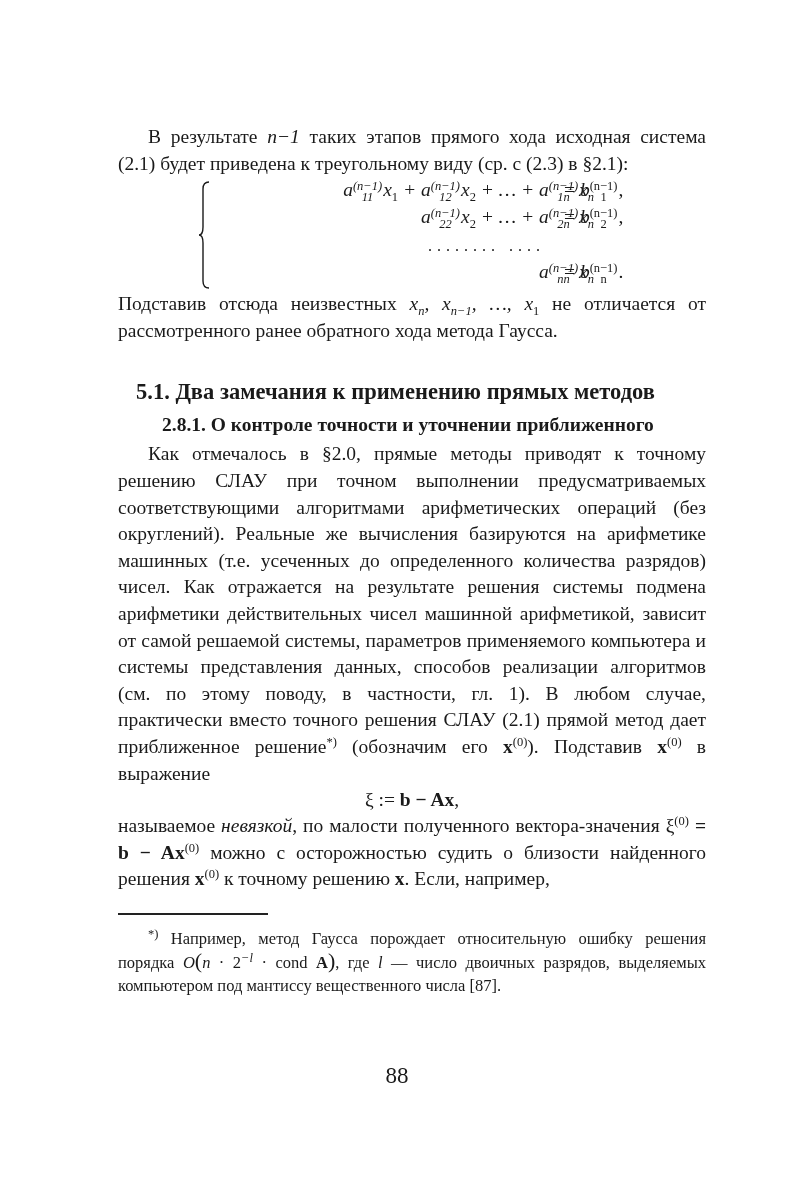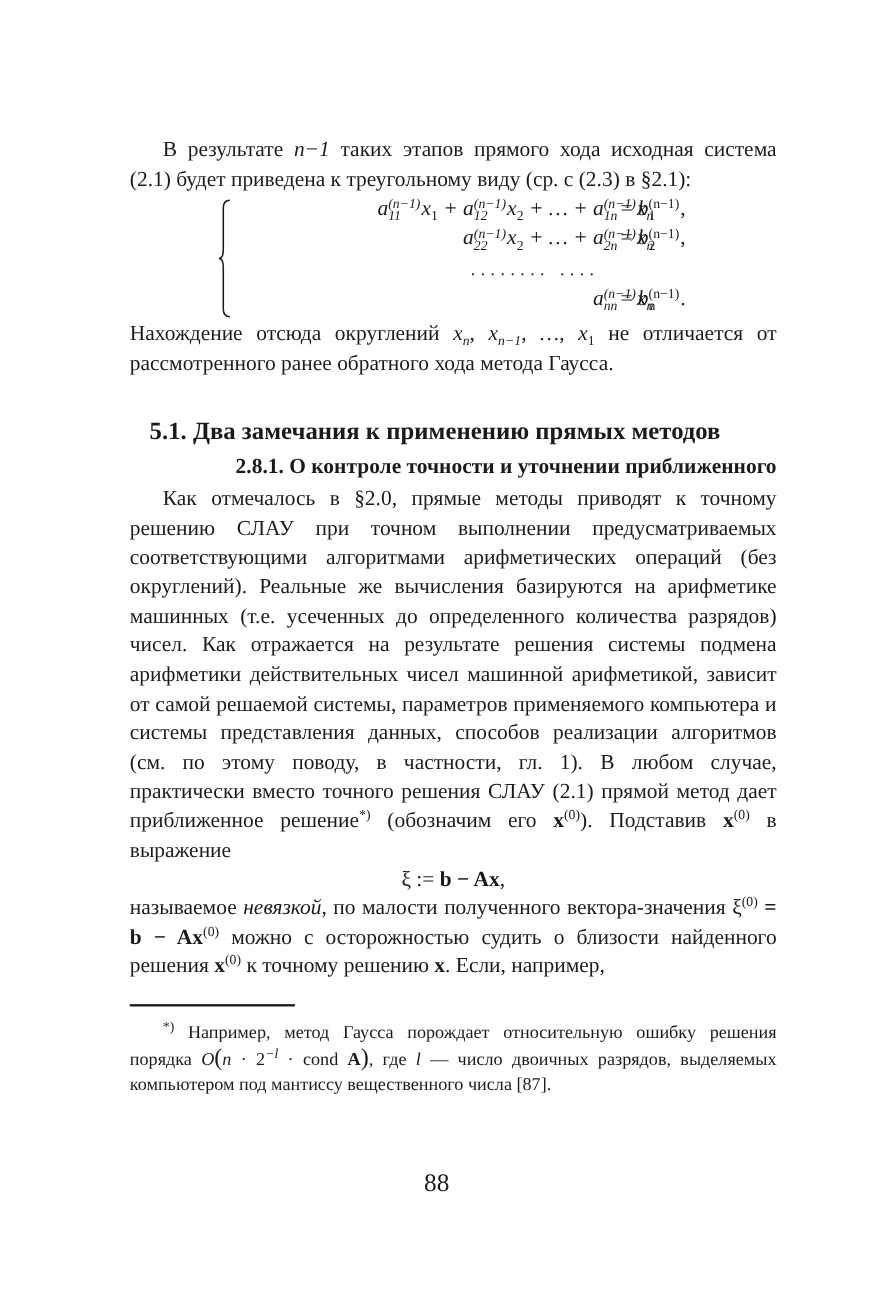--- a/index.html
+++ b/index.html
@@ -9,25 +9,25 @@
   .p { font-size:19.5px; line-height:26.6px; text-align:justify; margin:0; }
   .indent { text-indent:30px; }
   .i { font-style:italic; }
   .b { font-weight:bold; }
   .bi { font-weight:normal; font-style:italic; }
   sup, sub { font-size:12.5px; line-height:0; }
   .sys { position:relative; height:112px; margin:2px 0 0 0; font-size:19.5px; }
   .brace { position:absolute; left:80px; top:2px; width:12px; height:108px; }
   .eqline { position:absolute; right:112px; white-space:nowrap; font-style:italic; }
   .eqrhs { position:absolute; left:446px; white-space:nowrap; }
-  .ss { display:inline-block; vertical-align:middle; line-height:11px; font-size:12.5px; text-align:left; margin-right:1px; }
+  .ss { display:inline-block; vertical-align:middle; line-height:11px; font-size:12.5px; text-align:center; margin-right:1px; }
   .ss span { display:block; }
   .dots { position:absolute; left:310px; top:58px; letter-spacing:5px; font-size:16px; }
   h2 { font-size:22.5px; font-weight:bold; margin:34px 0 0 0; line-height:28px; padding-left:18px; }
-  h3 { font-size:19.5px; font-weight:bold; margin:6px 0 0 0; line-height:25px; padding-left:44px;text-align:right; }
+  h3 { font-size:19.5px; font-weight:bold; margin:6px 0 0 0; line-height:25px; padding-left:44px; }
   h3 .cont { display:block; padding-left:60px; }
   .formula { text-align:center; font-size:19.5px; line-height:26px; font-weight:bold; }
   .rule { width:150px; height:1px; background:#222; margin:20px 0 0 0; border-top:1px solid #222; }
   .foot { font-size:16.5px; line-height:22.6px; text-align:justify; margin:13px 0 0 0; text-indent:30px; }
   .pagenum { position:absolute; left:0; width:794px; top:1063px; text-align:center; font-size:23px; }
 </style>
 </head>
 <body>
 
 <div class="page">
@@ -46,21 +46,21 @@
       a<span class="ss"><span>(n−1)</span><span>22</span></span>x<sub style="font-style:normal">2</sub> + … + a<span class="ss"><span>(n−1)</span><span>2n</span></span>x<sub>n</sub>
     </div>
     <div class="eqrhs" style="top:27px;">= <span class="i">b</span><span class="ss"><span>(n−1)</span><span>2</span></span><span>,</span></div>
     <div class="dots">........ ....</div>
     <div class="eqline" style="top:82px;">
       a<span class="ss"><span>(n−1)</span><span>nn</span></span>x<sub>n</sub>
     </div>
     <div class="eqrhs" style="top:82px;">= <span class="i">b</span><span class="ss"><span>(n−1)</span><span>n</span></span><span>.</span></div>
   </div>
 
-  <p class="p"><span>Нахождение отсюда округлений </span><span class="i">x<sub>n</sub>, x<sub>n−1</sub>, …, x<sub style="font-style:normal">1</sub></span><span> не отличается от рассмотренного ранее обратного хода метода Гаусса.</span></p>
+  <p class="p"><span>Подставив отсюда неизвестных </span><span class="i">x<sub>n</sub>, x<sub>n−1</sub>, …, x<sub style="font-style:normal">1</sub></span><span> не отличается от рассмотренного ранее обратного хода метода Гаусса.</span></p>
 
   <h2>5.1. Два замечания к применению прямых методов</h2>
 
   <h3><span>2.8.1. О контроле точности и уточнении приближенного</span></h3>
 
   <p class="p indent" style="margin-top:4px;"><span>Как отмечалось в §2.0, прямые методы приводят к точному решению СЛАУ при точном выполнении предусматриваемых соответствующими алгоритмами арифметических операций (без округлений). Реальные же вычисления базируются на арифметике машинных (т.е. усеченных до определенного количества разрядов) чисел. Как отражается на результате решения системы подмена арифметики действительных чисел машинной арифметикой, зависит от самой решаемой системы, параметров применяемого компьютера и системы представления данных, способов реализации алгоритмов (см. по этому поводу, в частности, гл. 1). В любом случае, практически вместо точного решения СЛАУ (2.1) прямой метод дает приближенное решение</span><sup>*)</sup><span> (обозначим его </span><span class="b">x</span><sup>(0)</sup><span>). Подставив </span><span class="b">x</span><sup>(0)</sup><span> в выражение</span></p>
 
   <div class="formula"><span style="font-weight:normal">ξ</span><span style="font-weight:normal"> := </span><span>b − Ax</span><span style="font-weight:normal">,</span></div>
 
   <p class="p"><span>называемое </span><span class="bi">невязкой</span><span>, по малости полученного вектора-значения </span><span>ξ</span><sup>(0)</sup><span class="b"> = b − Ax</span><sup>(0)</sup><span> можно с осторожностью судить о близости найденного решения </span><span class="b">x</span><sup>(0)</sup><span> к точному решению </span><span class="b">x</span><span>. Если, например,</span></p>

